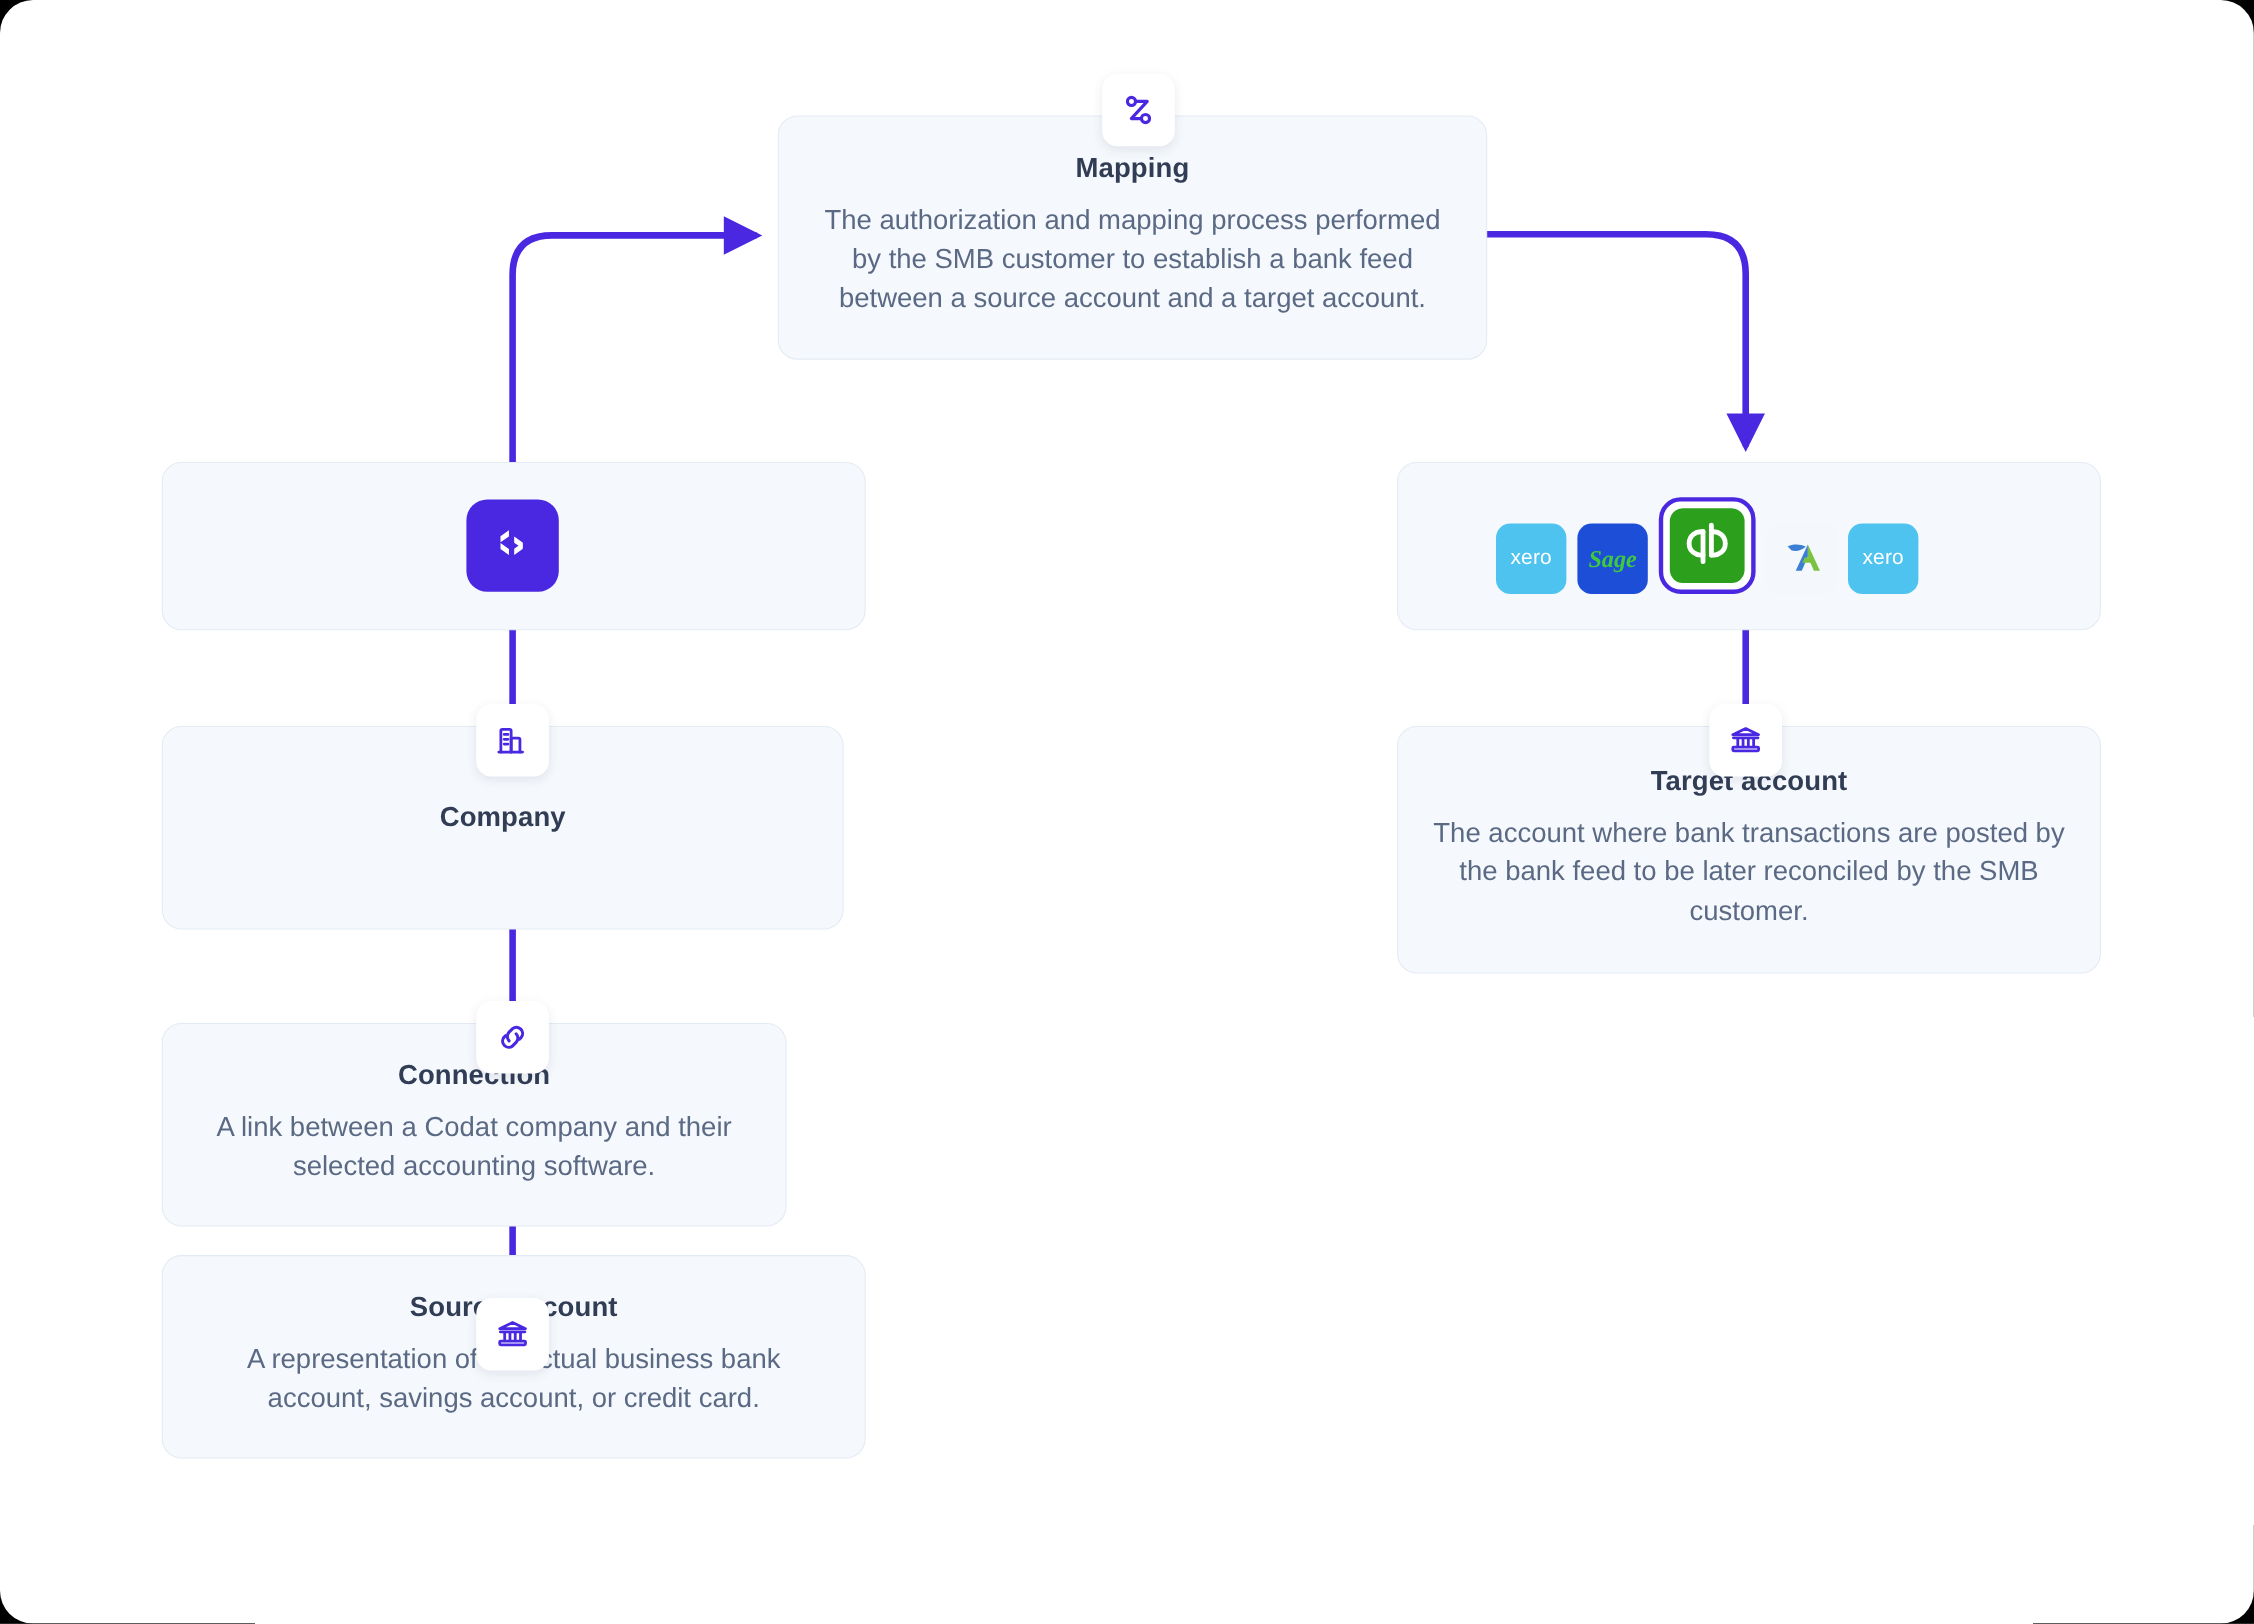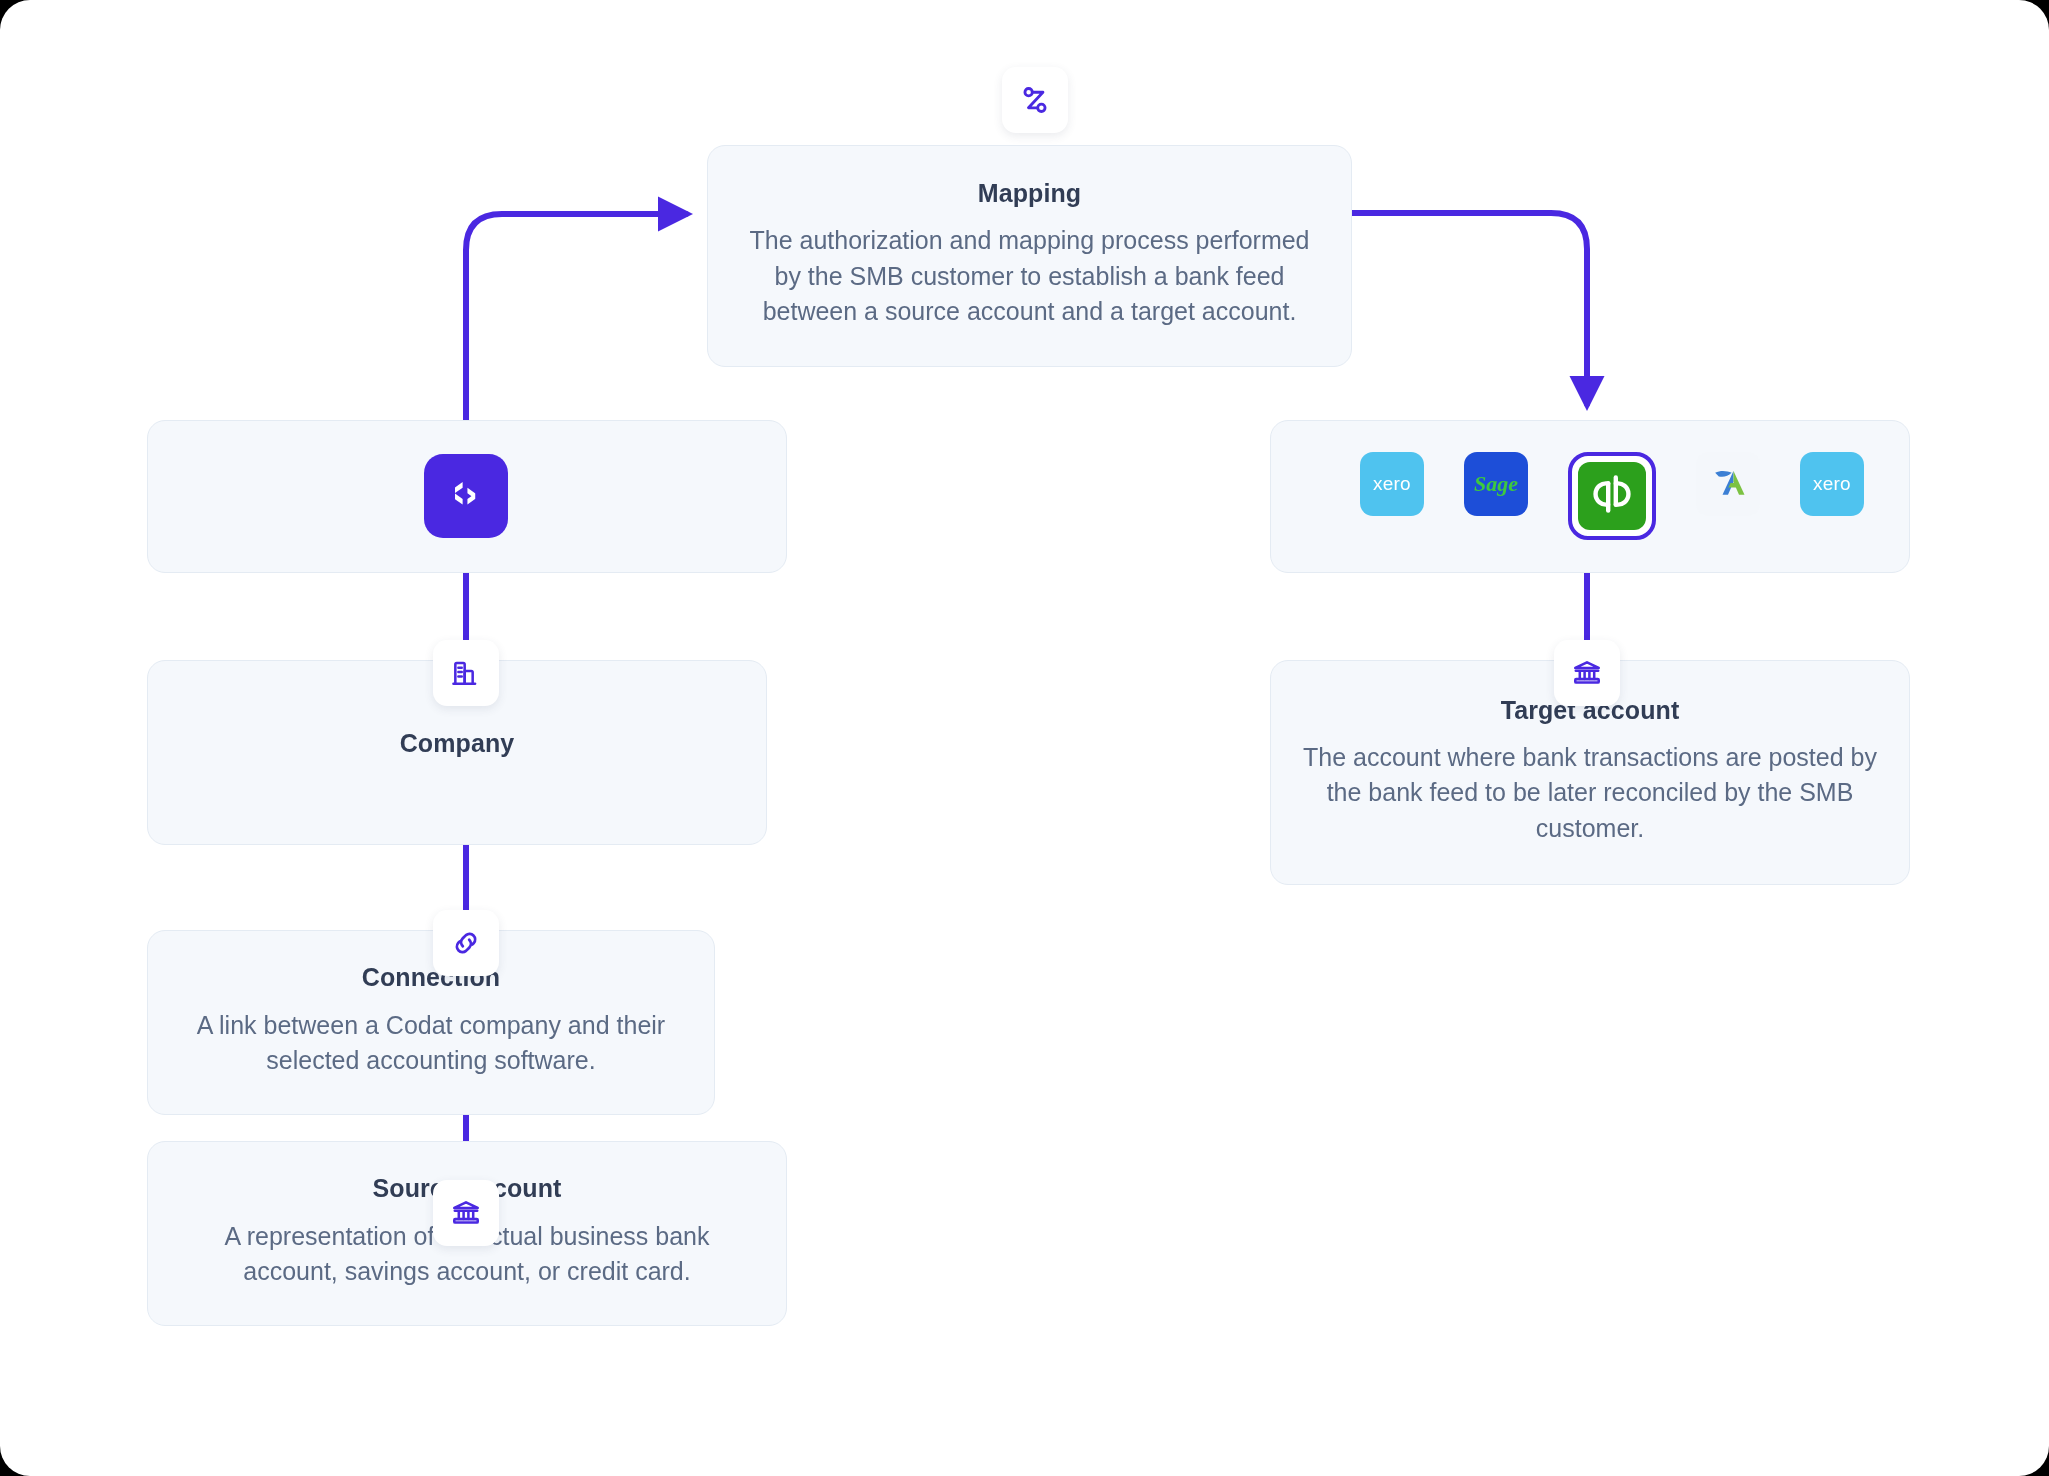--- a/index.html
+++ b/index.html
@@ -72,22 +72,22 @@
     width:84px;height:84px;
     background:#4a28e1;
     border-radius:19px;
     display:flex;align-items:center;justify-content:center;
   }
 
   
   .logo-row{
     position:absolute;
     display:flex;
-    align-items:flex-start;
-    gap:40px;
+    align-items:flex-end;
+    gap:10px;
   }
   .logo-tile{
     width:64px;height:64px;
     border-radius:13px;
     display:flex;align-items:center;justify-content:center;
     box-sizing:border-box;
     flex:0 0 auto;
     position:relative;
   }
   .logo-xero{background:#4fc3ef;}
@@ -138,21 +138,21 @@
 
     <line x1="466" y1="573" x2="466" y2="640" stroke="#4a28e1" stroke-width="6" stroke-linecap="round"></line>
 
     <line x1="466" y1="845" x2="466" y2="910" stroke="#4a28e1" stroke-width="6" stroke-linecap="round"></line>
 
     <line x1="466" y1="1115" x2="466" y2="1180" stroke="#4a28e1" stroke-width="6" stroke-linecap="round"></line>
 
     <line x1="1587" y1="573" x2="1587" y2="640" stroke="#4a28e1" stroke-width="6" stroke-linecap="round"></line>
   </svg>
 
-  <div class="card" style="left:707px;top:105px;width:645px;height:222px;margin-top:40px;">
+  <div class="card" style="left:707px;top:105px;width:645px;height:222px;">
     <div class="card-title">Mapping</div>
     <div class="card-desc">The authorization and mapping process performed by the SMB customer to establish a bank feed between a source account and a target account.</div>
   </div>
   <div class="badge" style="left:1002px;top:67px;">
     <span>
       <svg width="34" height="34" viewBox="0 0 24 24" fill="none" stroke="#4a28e1" stroke-width="2" stroke-linecap="round" stroke-linejoin="round">
         <circle cx="7.5" cy="6.5" r="2.6"></circle>
         <circle cx="16.5" cy="17.5" r="2.6"></circle>
         <path d="M10.1 6.5 H17.6 L7.4 17.5 H13.9"></path>
       </svg>

